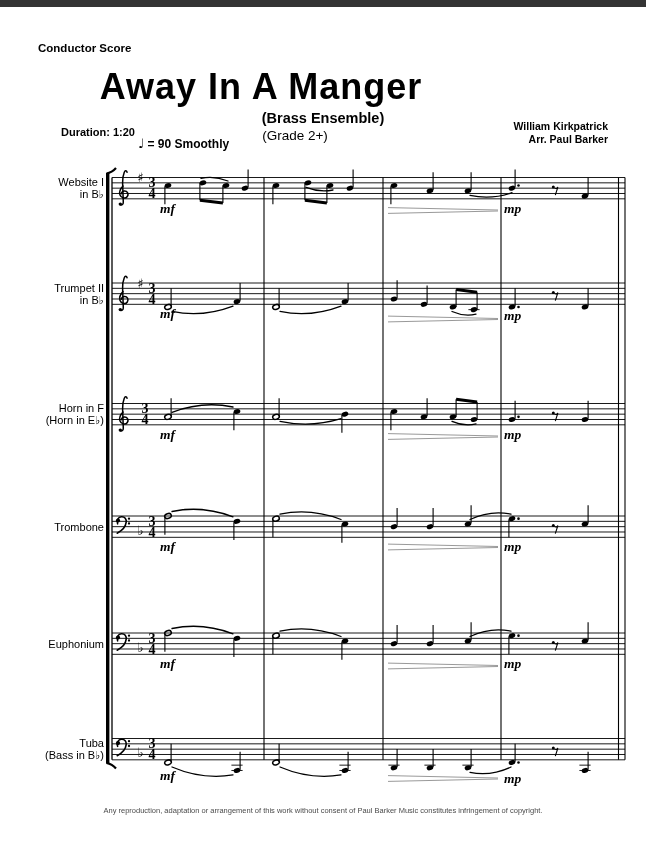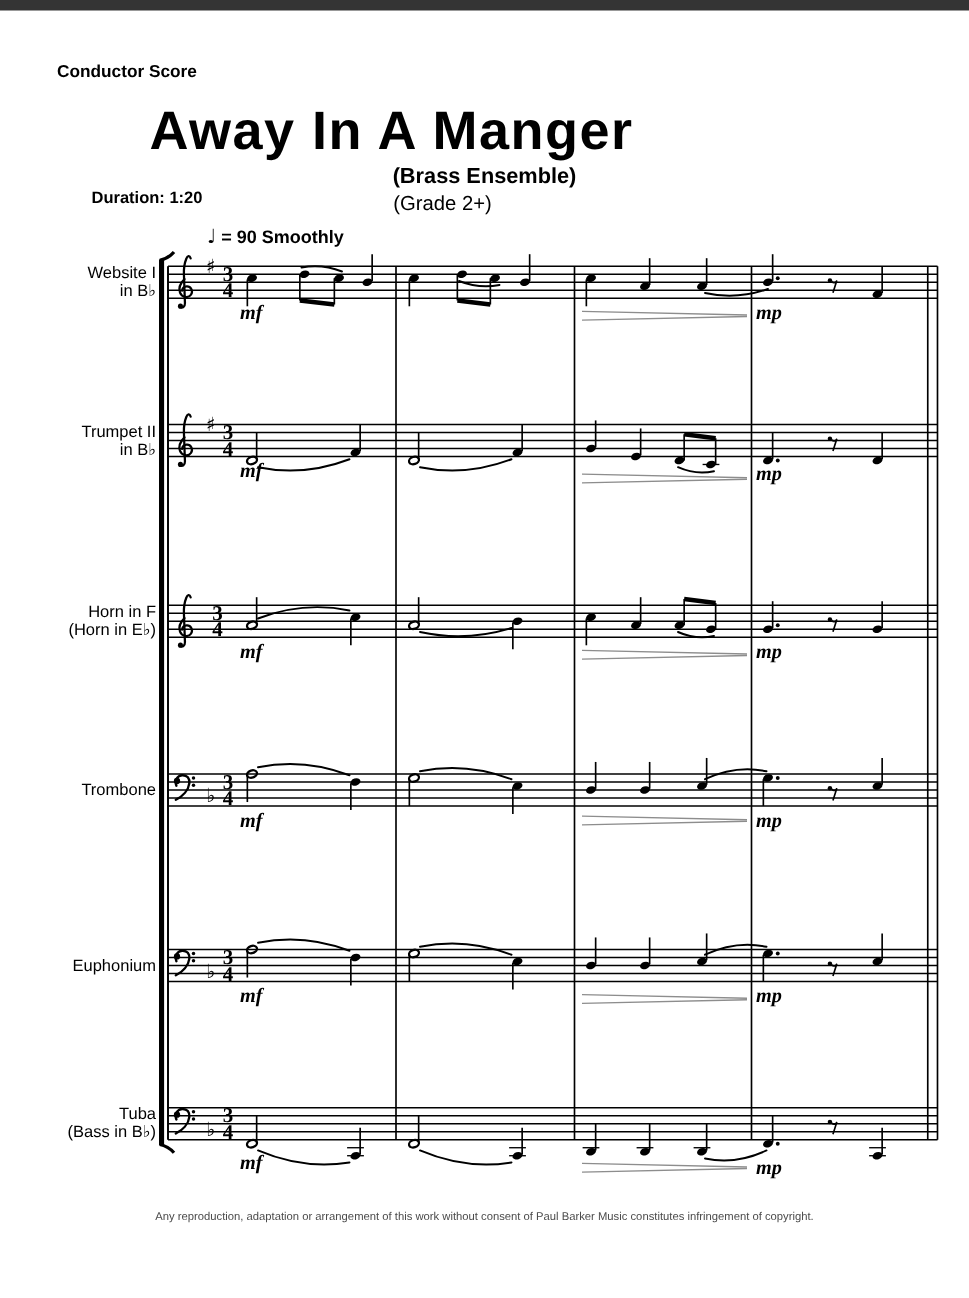--- a/index.html
+++ b/index.html
@@ -8,38 +8,42 @@
   .top-strip{position:absolute;left:0;top:0;width:646px;height:7px;background:#343434;}
   .doc-label{position:absolute;left:38px;top:42px;font-size:11.5px;font-weight:bold;}
   .title{position:absolute;left:0;top:66px;width:522px;margin:0;text-align:center;
          font-size:36px;font-weight:bold;letter-spacing:1px;}
   .subtitle{position:absolute;left:0;top:110px;width:646px;text-align:center;
             font-size:14.5px;font-weight:bold;}
   .grade{position:absolute;left:0;top:128px;width:590px;text-align:center;font-size:13.5px;}
   .duration{position:absolute;left:38px;top:126px;font-size:11px;font-weight:bold;margin-left:23px;}
   .credits{position:absolute;right:38px;top:120px;text-align:right;
            font-size:10.5px;line-height:12.5px;font-weight:bold;}
-  .tempo{position:absolute;left:138px;top:151px;font-size:12px;font-weight:bold;}
+  .tempo{position:absolute;left:138px;top:136px;font-size:12px;font-weight:bold;}
   .tempo .qnote{font-family:"DejaVu Sans",sans-serif;font-size:13px;font-weight:normal;}
   .staff-label{position:absolute;left:0;width:104px;text-align:right;
                font-size:11px;line-height:12px;color:#000;}
   #score{position:absolute;left:0;top:0;}
   .footer{position:absolute;left:0;top:806px;width:646px;text-align:center;
           font-size:7.5px;line-height:10.5px;color:#4b4b4b;}
 </style>
 </head>
 <body>
 
 <div class="page">
   <div class="top-strip"></div>
   <div class="doc-label">Conductor Score</div>
   <h1 class="title">Away In A Manger</h1>
   <div class="subtitle">(Brass Ensemble)</div>
   <div class="grade">(Grade 2+)</div>
   <div class="duration">Duration: 1:20</div>
+  <div class="credits">
+    <div>William Kirkpatrick</div>
+    <div>Arr. Paul Barker</div>
+  </div>
   <div class="tempo">
     <span class="qnote">♩</span>
     <span>= 90 Smoothly</span>
   </div>
 
   <div id="labels">
       <div class="staff-label" style="top: 176.16px;">
         <div>Website I</div>
         <div>in B♭</div>
       </div>

